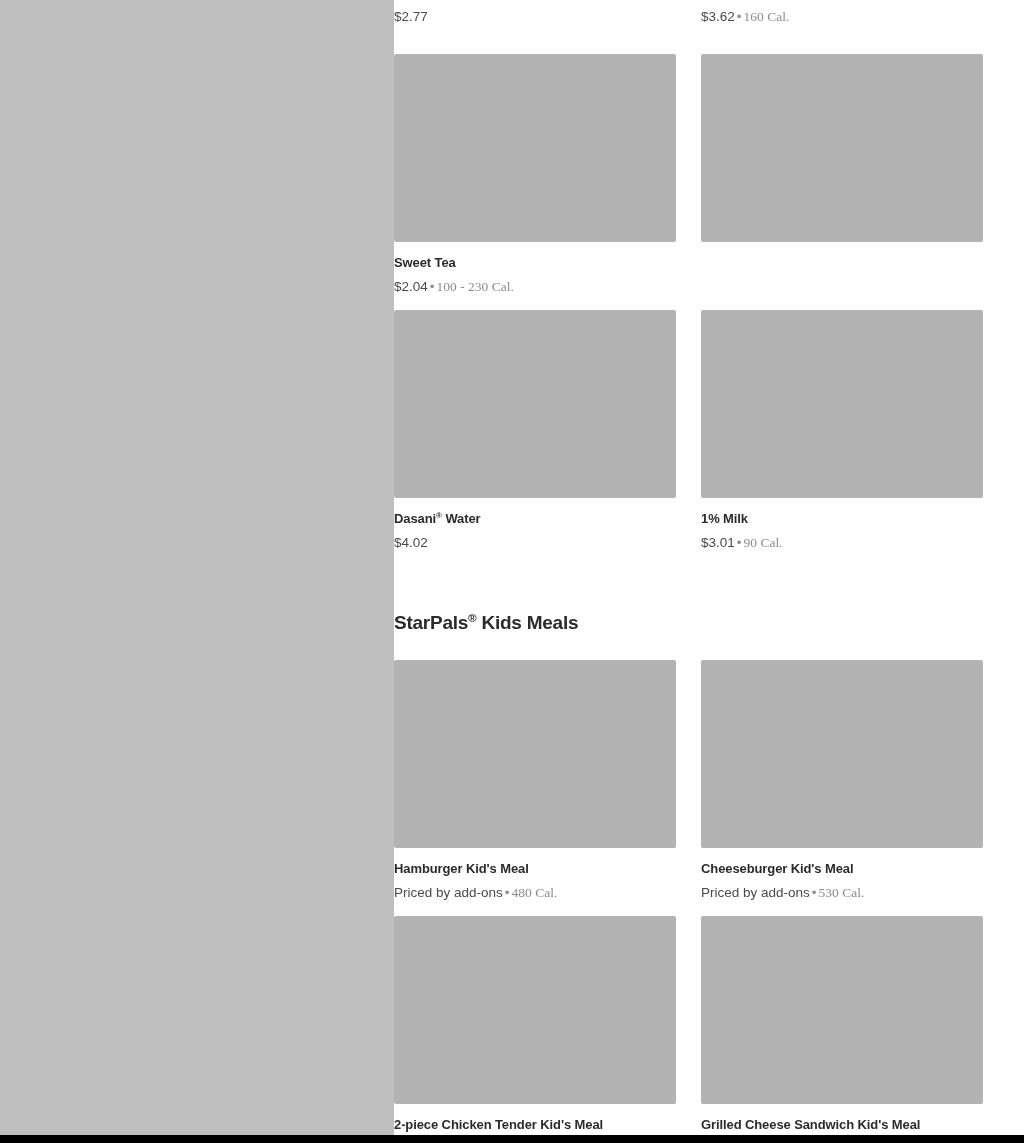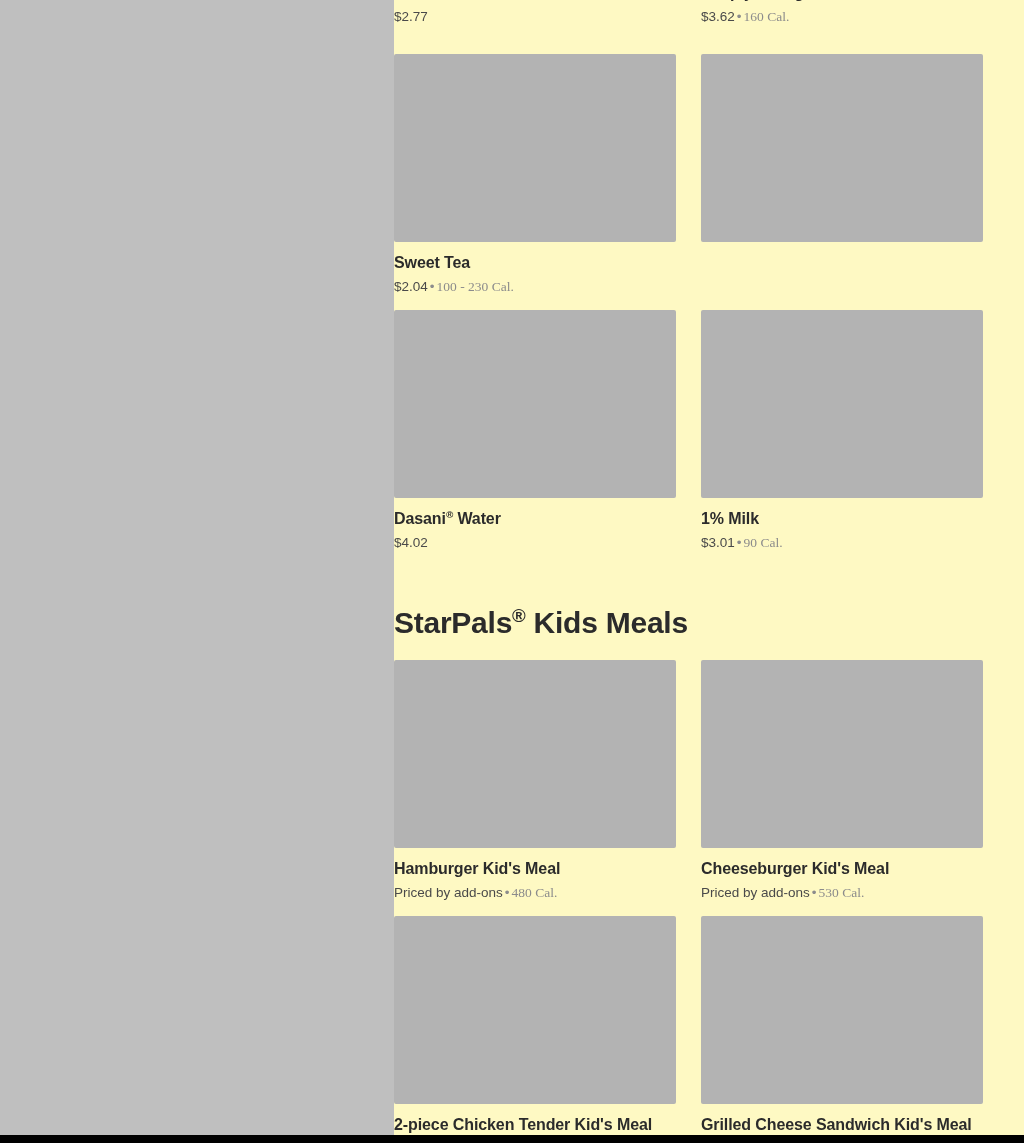--- a/index.html
+++ b/index.html
@@ -12,21 +12,21 @@
     overflow: hidden;
     background: #bfbfbf;
     font-family: "Liberation Sans", sans-serif;
     -webkit-font-smoothing: antialiased;
   }
 
   #page {
     position: relative;
     width: 1024px;
     height: 1143px;
-    background: #fef9c3;
+    background: #ffffff;
   }
 
   
   .left-gutter {
     position: absolute;
     left: 0;
     top: 0;
     width: 394px;
     height: 1135px;
     background: #bfbfbf;
@@ -61,21 +61,21 @@
     background: #b3b3b3;
     border-radius: 2px;
     display: block;
   }
 
   .card-body {
     padding-top: 10px;
   }
 
   .card-title {
-    font-size: 16px;
+    font-size: 13px;
     line-height: 22px;
     font-weight: 700;
     color: #2b2b2b;
     letter-spacing: -0.1px;
     white-space: nowrap;
   }
 
   .card-meta {
     margin-top: 4px;
     font-size: 13.5px;
@@ -106,21 +106,21 @@
     grid-template-columns: 282px 282px;
     column-gap: 25px;
     margin-bottom: 14px;
   }
   .partial-row .card-body {
     padding-top: 0;
   }
 
   
   .section-heading {
-    font-size: 30px;
+    font-size: 19px;
     line-height: 30px;
     font-weight: 700;
     color: #2b2b2b;
     letter-spacing: -0.25px;
     margin: 42px 0 22px 0;
     white-space: nowrap;
   }
 
   .clip-mask {
     position: absolute;

